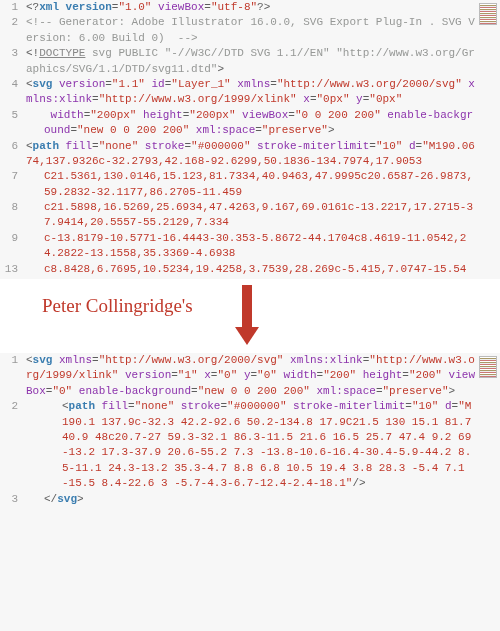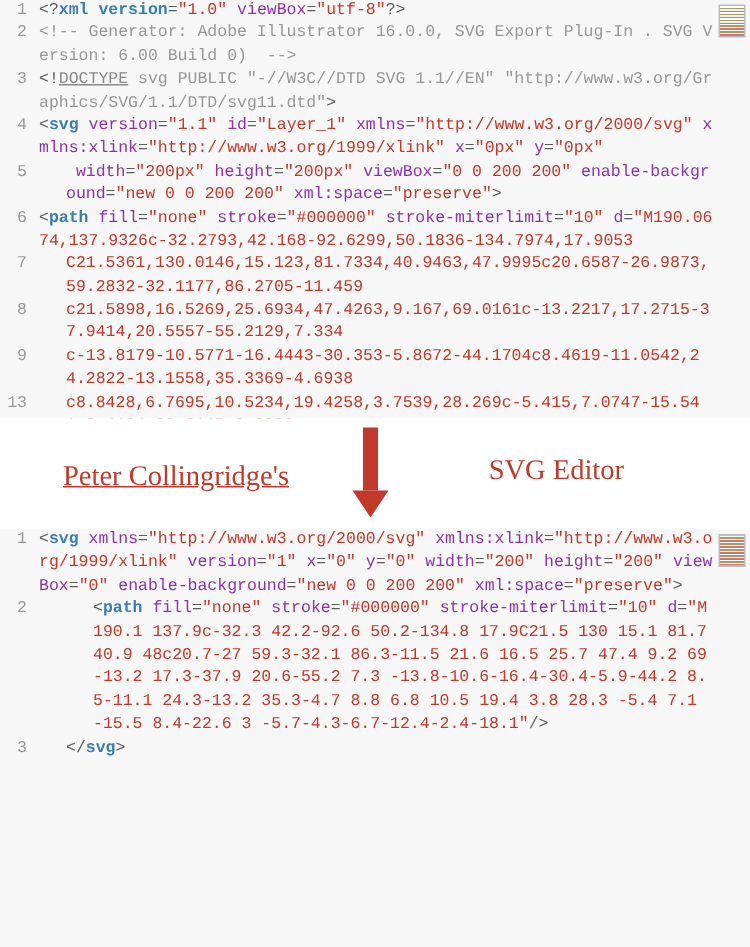--- a/index.html
+++ b/index.html
@@ -63,21 +63,21 @@
     align-items: center;
     justify-content: center;
     position: relative;
   }
   .divider-label {
     font-family: 'Comic Sans MS', cursive;
     font-size: 19px;
     color: #c0392b;
     position: absolute;
   }
-  .label-left { left: 42px; top: 28px; text-decoration: underline; }
+  .label-left { left: 42px; top: 16px; }
   .label-right { right: 84px; top: 24px; }
   .arrow {
     position: absolute;
     left: 236px;
     top: 6px;
     width: 22px;
     height: 62px;
     display: flex;
     flex-direction: column;
     align-items: center;
@@ -142,21 +142,20 @@
       </div>
     </div>
 </div>
 
 <div class="divider">
   <span class="divider-label label-left">Peter Collingridge's</span>
   <div class="arrow">
     <div class="arrow-stem"></div>
     <div class="arrow-head"></div>
   </div>
-  <span class="divider-label label-right">SVG Editor</span>
 </div>
 
 <div class="code-pane bottom-pane">
   <div class="thumb"></div>
   <div id="bottom-lines">
       <div class="code-line">
         <div class="ln">1</div>
         <div class="code "><span class="punc">&lt;</span><span class="tag">svg</span><span class="attr"> xmlns</span><span class="punc">=</span><span class="str">"http://www.w3.org/2000/svg"</span><span class="attr"> xmlns:xlink</span><span class="punc">=</span><span class="str">"http://www.w3.org/1999/xlink"</span><span class="attr"> version</span><span class="punc">=</span><span class="str">"1"</span><span class="attr"> x</span><span class="punc">=</span><span class="str">"0"</span><span class="attr"> y</span><span class="punc">=</span><span class="str">"0"</span><span class="attr"> width</span><span class="punc">=</span><span class="str">"200"</span><span class="attr"> height</span><span class="punc">=</span><span class="str">"200"</span><span class="attr"> viewBox</span><span class="punc">=</span><span class="str">"0"</span><span class="attr"> enable-background</span><span class="punc">=</span><span class="str">"new 0 0 200 200"</span><span class="attr"> xml:space</span><span class="punc">=</span><span class="str">"preserve"</span><span class="punc">&gt;</span></div>
       </div>
       <div class="code-line">

